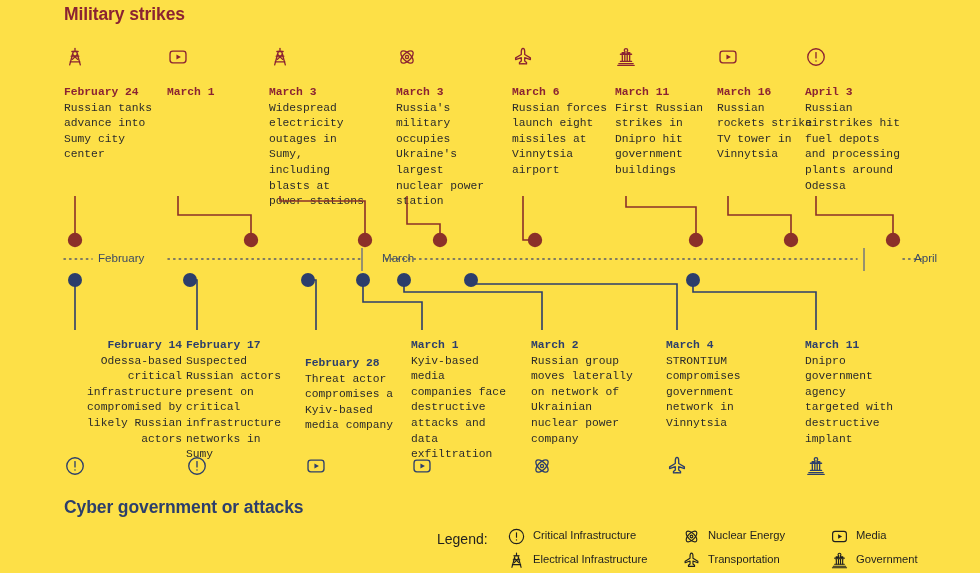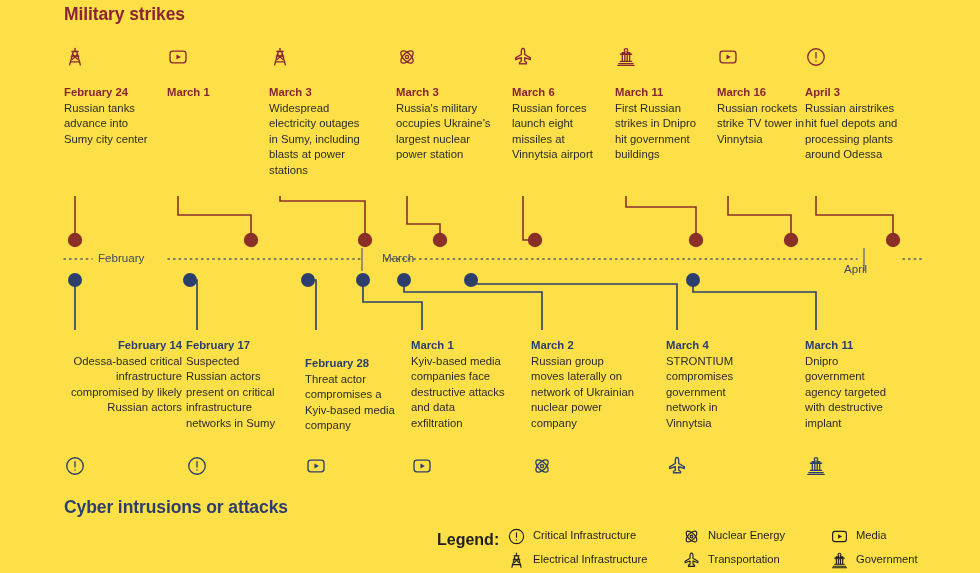--- a/index.html
+++ b/index.html
@@ -19,21 +19,21 @@
     font-size: 17.5px; font-weight: bold; color: #8b2332;
     letter-spacing: -0.1px;
   }
   #title-cyber {
     left: 64px; top: 497px;
     font-size: 17.5px; font-weight: bold; color: #2c3e6b;
     letter-spacing: -0.1px;
   }
 
   
-  .evt { position: absolute; width: 96px; }
+  .evt { position: absolute; width: 96px; font-family: Liberation Mono, monospace; }
   .evt .date { font-size: 11.3px; font-weight: bold; line-height: 15.6px; }
   .evt .desc { font-size: 11.3px; line-height: 15.6px; }
   .evt.top .date { color: #8b2332; }
   .evt.top .desc { color: #2b2b2b; }
   .evt.bot .date { color: #2c3e6b; }
   .evt.bot .desc { color: #2b2b2b; }
 
   
   .icon { position: absolute; width: 22px; height: 22px; }
   .icon svg { display: block; width: 22px; height: 22px; }
@@ -41,37 +41,37 @@
   
   #wires { position: absolute; left: 0; top: 0; width: 980px; height: 573px; pointer-events: none; }
 
   
   .month { position: absolute; font-size: 11.6px; color: #3c4a63; top: 251px; }
 
   
   #legend { position: absolute; left: 437px; top: 527px; width: 543px; }
   #legend-title {
     position: absolute; left: 0; top: 4px;
-    font-size: 16px; font-weight: bold; color: #1f1f1f;
+    font-size: 14px; font-weight: normal; color: #1f1f1f;
   }
   .lg-item { position: absolute; height: 22px; }
   .lg-item .lgico { position: absolute; left: 0; top: 0; width: 19px; height: 19px; }
   .lg-item .lgico svg { display: block; width: 19px; height: 19px; }
   .lg-item .lgtxt {
     position: absolute; left: 26px; top: 2px;
     font-size: 11.2px; color: #1f1f1f; white-space: nowrap;
   }
 </style>
 </head>
 <body>
 
 <div id="stage">
 
   <div class="abs" id="title-military">Military strikes</div>
-  <div class="abs" id="title-cyber">Cyber intrusions or attacks</div>
+  <div class="abs" id="title-cyber">Cyber government or attacks</div>
 
   <div id="top-icons">
       <div class="icon" style="left: 64px; top: 46px;">
         <svg viewBox="0 0 24 24" width="22" height="22" fill="none" stroke="#8b2332" stroke-width="1.45" stroke-linecap="round" stroke-linejoin="round">
           <line x1="12" y1="2.6" x2="12" y2="6"></line>
           <line x1="6.2" y1="20.6" x2="10.2" y2="6"></line>
           <line x1="17.8" y1="20.6" x2="13.8" y2="6"></line>
           <line x1="8.6" y1="6" x2="15.4" y2="6"></line>
           <line x1="7.9" y1="11.1" x2="16.1" y2="11.1"></line>
           <line x1="9.2" y1="9.0" x2="14.8" y2="14.6"></line>
@@ -216,21 +216,21 @@
         <circle cx="363" cy="280" r="7" fill="#2c3e6b"></circle>
         <circle cx="404" cy="280" r="7" fill="#2c3e6b"></circle>
         <circle cx="471" cy="280" r="7" fill="#2c3e6b"></circle>
         <circle cx="693" cy="280" r="7" fill="#2c3e6b"></circle>
       </g>
   </svg>
 
   <div id="months">
       <div class="month" style="left: 98px;">February</div>
       <div class="month" style="left: 382px;">March</div>
-      <div class="month" style="left: 844px; margin-top: 11px;">April</div>
+      <div class="month" style="left: 914px;">April</div>
     </div>
 
   <div id="bot-events">
       <div class="evt bot" style="left: 64px; top: 338px; width: 118px; text-align: right;">
         <div class="date">February 14</div>
         <div class="desc">Odessa-based critical infrastructure compromised by likely Russian actors</div>
       </div>
       <div class="evt bot" style="left: 186px; top: 338px; width: 96px;">
         <div class="date">February 17</div>
         <div class="desc">Suspected Russian actors present on critical infrastructure networks in Sumy</div>

